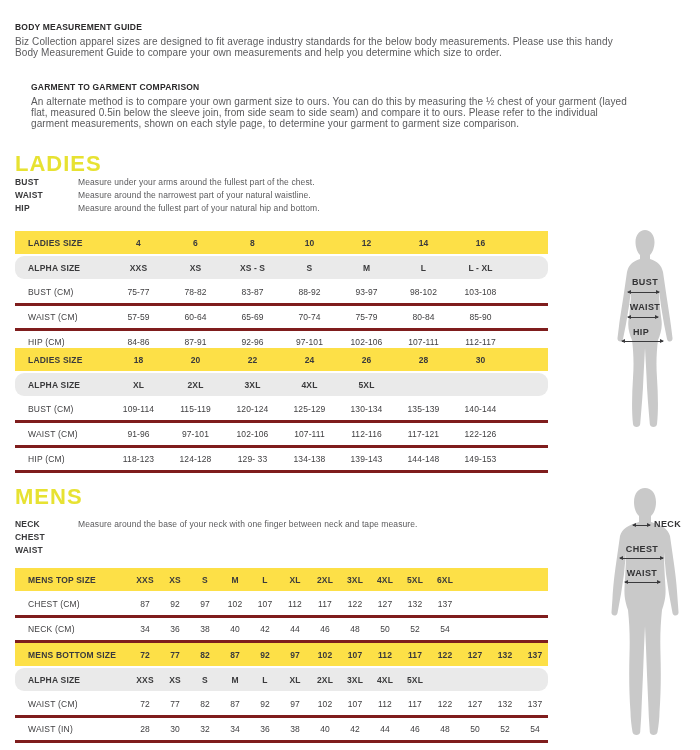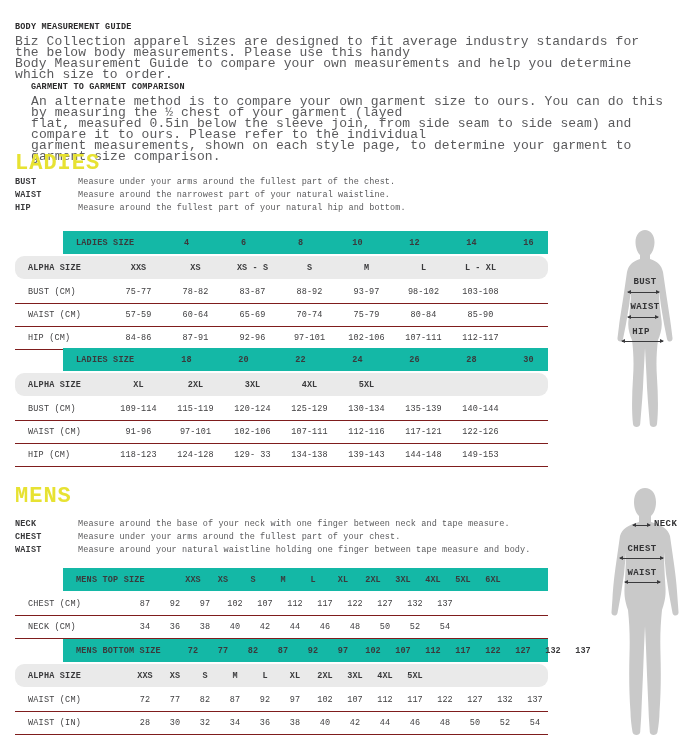--- a/index.html
+++ b/index.html
@@ -1,35 +1,35 @@
 <!DOCTYPE html>
 <html><head>
 <meta charset="utf-8">
 <style>
   html,body { margin:0; padding:0; background:#ffffff; }
   .page {
     position:relative; width:700px; height:750px; background:#ffffff;
-    font-family:Liberation Mono, monospace; color:#414042; overflow:hidden;
+    font-family:Liberation Sans, sans-serif; color:#414042; overflow:hidden;
   }
   
   .textblock { position:absolute; left:15px; width:655px; }
   .block-title { font-size:8.5px; font-weight:bold; color:#2b2a2b; letter-spacing:.2px; margin:0 0 4px 0; }
-  .para { font-size:13px; line-height:11px; color:#5a5a5c; margin:0; white-space:pre-line; letter-spacing:.1px; }
+  .para { font-size:10px; line-height:11px; color:#5a5a5c; margin:0; white-space:pre-line; letter-spacing:.1px; }
   
   .section-heading { position:absolute; left:15px; margin:0; font-size:22px; font-weight:bold; letter-spacing:1px; }
   
   .defs { position:absolute; left:15px; }
   .defrow { display:flex; font-size:8.5px; line-height:13px; }
   .defterm { width:63px; font-weight:bold; color:#39393b; letter-spacing:.2px; }
   .deftext { color:#5a5a5c; letter-spacing:.1px; }
   
   .sizetable { position:absolute; left:15px; width:533px; font-size:8.5px; }
   .trow { display:flex; align-items:center; height:22px; }
-  .trow.plain { background:#ffffff; border-bottom:1px solid #7f1d1d; }
-  .trow.dark  { background:#14b8a6; font-weight:bold; height:23px; margin-bottom:2px; color:#3a3a3c;margin-left:48px; }
+  .trow.plain { background:#ffffff; border-bottom:3px solid #7f1d1d; }
+  .trow.dark  { background:#fde047; font-weight:bold; height:23px; margin-bottom:2px; color:#3a3a3c; }
   .trow.light { background:#eaeaea; font-weight:bold; height:23px; margin-bottom:2px; color:#3a3a3c;border-radius:9px; }
   .tlabel { width:82px; padding-left:13px; letter-spacing:.2px; flex:none; }
   .tval { text-align:center; flex:none; letter-spacing:.1px; }
   .t-ladies .tval { width:57px; }
   .t-mens .tlabel { width:102px; }
   .t-mens .tval { width:30px; }
   
   .figure { position:absolute; }
   .figure svg { position:absolute; left:0; top:0; }
   .figlabel { position:absolute; font-size:9px; font-weight:bold; color:#333335; letter-spacing:.4px; text-align:center; }
@@ -191,25 +191,23 @@
   </div>
 
   <h2 class="section-heading" style="top:484px; color:#e7e232;">MENS</h2>
   <div class="defs" style="top:518px;" id="mens-defs">
       <div class="defrow">
         <span class="defterm">NECK</span>
         <span class="deftext">Measure around the base of your neck with one finger between neck and tape measure.</span>
       </div>
       <div class="defrow">
         <span class="defterm">CHEST</span>
-        <span class="deftext">Measure under your arms around the fullest part of your chest.</span>
       </div>
       <div class="defrow">
         <span class="defterm">WAIST</span>
-        <span class="deftext">Measure around your natural waistline holding one finger between tape measure and body.</span>
       </div>
     </div>
 
   <div class="sizetable t-mens" style="top:568px;" id="mens-table">
       <div class="trow dark">
         <span class="tcell tlabel">MENS TOP SIZE</span>
         <span class="tcell tval">XXS</span>
         <span class="tcell tval">XS</span>
         <span class="tcell tval">S</span>
         <span class="tcell tval">M</span>

